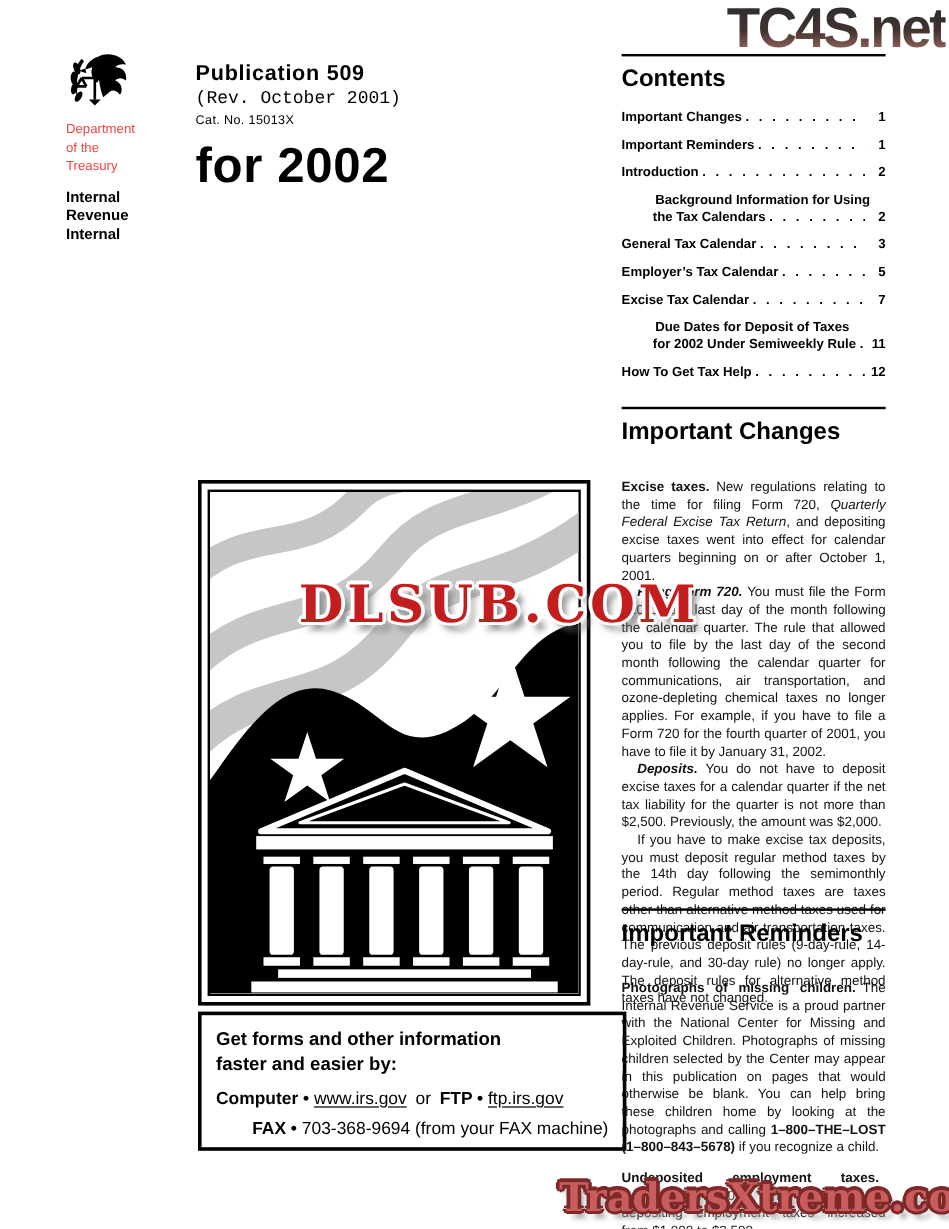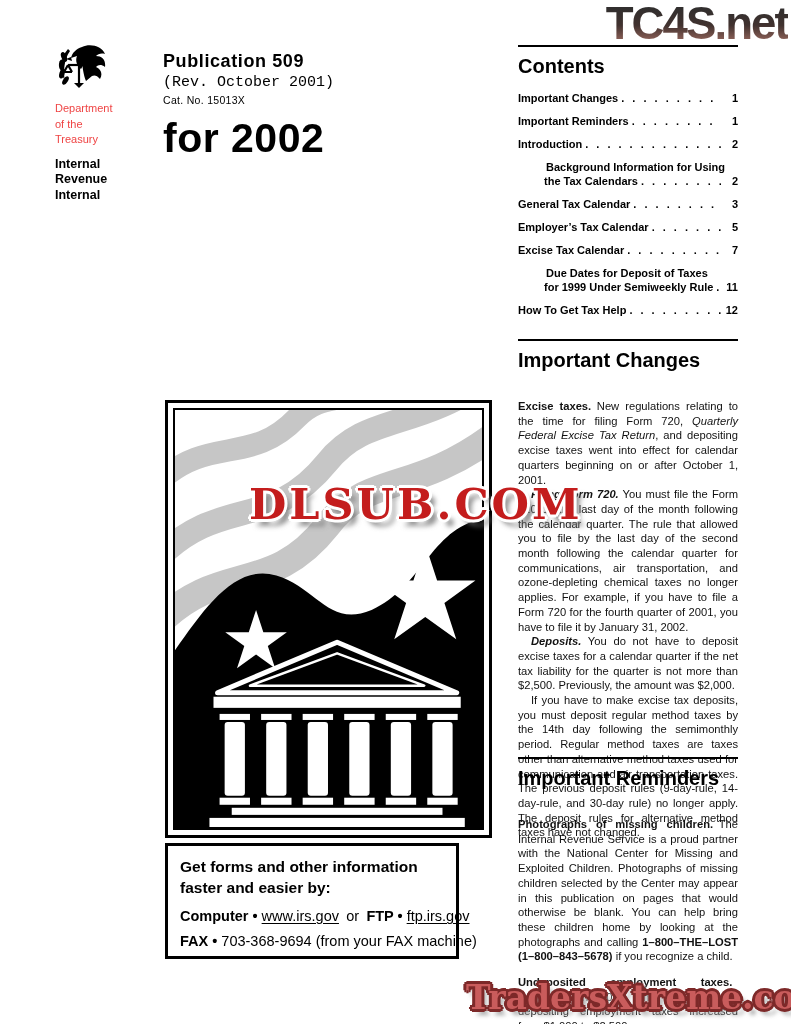--- a/index.html
+++ b/index.html
@@ -59,25 +59,25 @@
   .pub-rev{font-size:15px;margin-top:2px;font-family:Liberation Mono, monospace;}
   .pub-cat{font-size:10.5px;margin-top:3px;letter-spacing:.3px;}
   .pub-title{margin-top:10px;font-size:41px;line-height:44px;font-weight:bold;letter-spacing:.5px;}
 
   
   #art{position:absolute;left:165px;top:400px;width:327px;height:438px;border:3px solid #000;}
   #art-inner{position:absolute;left:5px;top:5px;right:5px;bottom:5px;border:2px solid #000;}
   #art-inner svg{width:100%;height:100%;display:block;}
 
   
-  #info{position:absolute;left:165px;top:843px;width:294px;height:116px;border:3px solid #000;padding:10px 12px 0 12px;}
+  #info{position:absolute;left:165px;top:843px;width:357px;height:116px;border:3px solid #000;padding:10px 12px 0 12px;}
   .fb-line{white-space:nowrap;}
   .fb-0,.fb-1{font-weight:bold;font-size:15.5px;line-height:21px;}
   .fb-2{margin-top:10px;font-size:14.5px;}
-  .fb-3{margin-top:9px;font-size:14.5px;}
+  .fb-3{margin-top:9px;font-size:14.5px;text-align:right;}
   .sb{font-weight:bold;}
   .si{font-style:italic;}
   .sbi{font-weight:bold;font-style:italic;}
   .su{text-decoration:underline;text-underline-offset:2px;}
 
   
   .rcol{position:absolute;left:518px;width:220px;}
   .rule{border-top:2px solid #000;height:0;}
   .rcol h2{font-size:20px;line-height:24px;margin:7px 0 0 0;font-weight:bold;}
   #blk-contents{top:45px;}
@@ -246,21 +246,21 @@
       <div class="toc-item">
         <div class="toc-line">
           <span class="toc-lbl">Excise Tax Calendar</span>
           <span class="dots">. . . . . . . . . . . . . . . . . . . . . . . . . . . . . . . . . . . . . . . . . . . . . . . . . . . . . . . . . . . . </span>
           <span class="toc-pg">7</span>
         </div>
       </div>
       <div class="toc-item">
         <div class="toc-line plain">Due Dates for Deposit of Taxes</div>
         <div class="toc-line cont">
-          <span class="toc-lbl">for 1999 Under Semiweekly Rule</span>
+          <span class="toc-lbl">for 2002 Under Semiweekly Rule</span>
           <span class="dots">. . . . . . . . . . . . . . . . . . . . . . . . . . . . . . . . . . . . . . . . . . . . . . . . . . . . . . . . . . . . </span>
           <span class="toc-pg">11</span>
         </div>
       </div>
       <div class="toc-item">
         <div class="toc-line">
           <span class="toc-lbl">How To Get Tax Help</span>
           <span class="dots">. . . . . . . . . . . . . . . . . . . . . . . . . . . . . . . . . . . . . . . . . . . . . . . . . . . . . . . . . . . . </span>
           <span class="toc-pg">12</span>
         </div>

